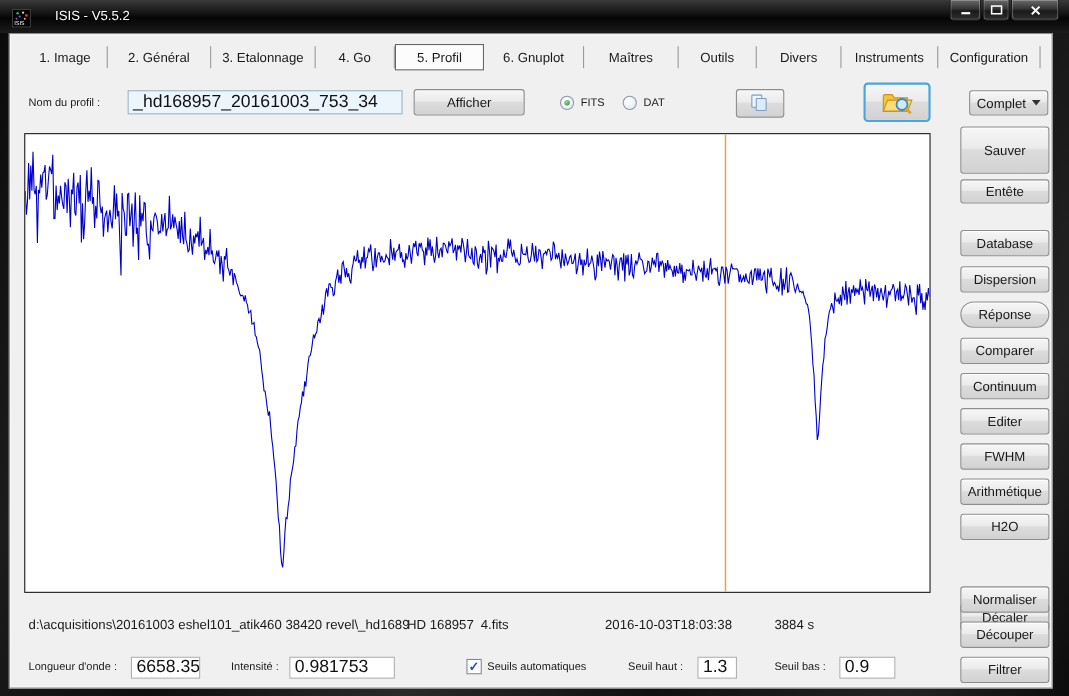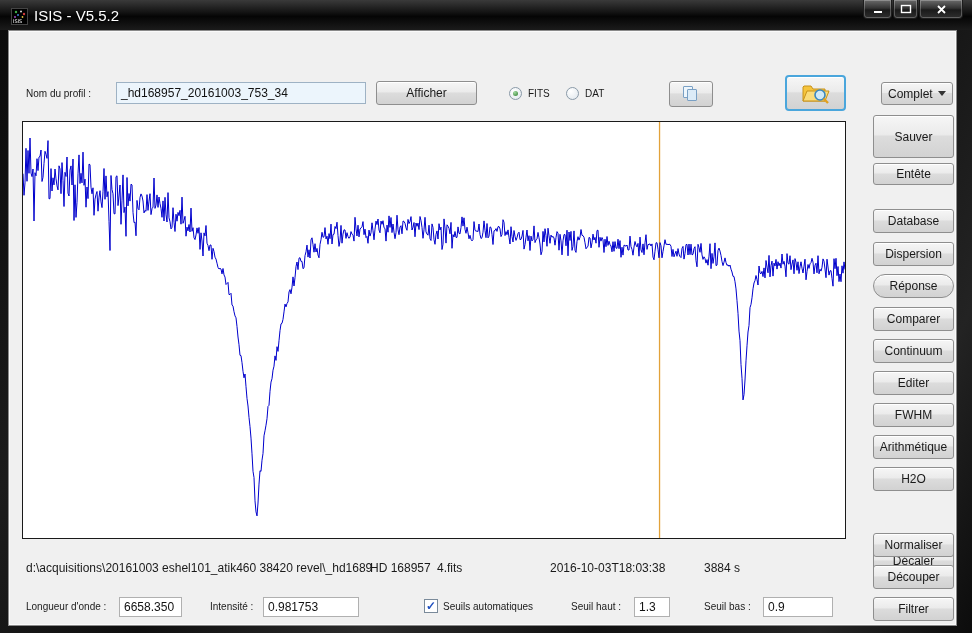--- a/index.html
+++ b/index.html
@@ -7,40 +7,40 @@
   #frame {
     position:relative; width:972px; height:633px; overflow:hidden;
     background:linear-gradient(115deg,#0a0a0a 0%,#1c1c1c 18%,#0e0e0e 34%,#2a2a2a 52%,#101010 70%,#232323 88%,#0c0c0c 100%);
   }
   
   #titlebar { position:absolute; left:0; top:0; width:972px; height:30px;
     background:linear-gradient(180deg,#3a3a3a 0%,#161616 38%,#050505 55%,#1b1b1b 100%); }
   #app-icon { position:absolute; left:11px; top:8px; width:17px; height:17px; background:#000;
     border:1px solid #444; }
   #app-icon svg { display:block; }
-  #title-text { position:absolute; left:34px; top:7px; color:#fff; font-size:15px;
+  #title-text { position:absolute; left:50px; top:7px; color:#fff; font-size:12px;
     text-shadow:0 1px 2px #000; }
   .winbtn { position:absolute; top:0; height:19px; border:1px solid #1c1c1c; border-top:none;
     border-radius:0 0 4px 4px; background:linear-gradient(180deg,#6a6a6a 0%,#333 45%,#1a1a1a 55%,#2e2e2e 100%);
     display:flex; align-items:center; justify-content:center; box-shadow:inset 0 0 0 1px rgba(255,255,255,.25); }
   #btn-min { left:863px; width:29px; }
   #btn-max { left:893px; width:25px; }
   #btn-close { left:919px; width:44px;
     background:linear-gradient(180deg,#eaa globalization 0%,#d9675a 0%,#c23b2a 40%,#8c1f10 60%,#a5301d 100%); }
   
   #client { position:absolute; left:8px; top:30px; width:949px; height:596px;
     background:#f0f0f0; border:1px solid #8a8a8a; box-shadow:inset 0 0 0 1px #fafafa; }
   
   #tabbar { position:absolute; left:12px; top:9px; width:925px; height:24px; display:flex; }
   .tab { display:flex; align-items:center; justify-content:center; font-size:12px; color:#1a1a1a;
     border-right:1px solid #9a9a9a; height:20px; margin-top:2px; cursor:default; }
   .tab.sel { border:1px solid #666; background:#fcfcfc; box-shadow:inset 0 0 0 1px #fff; height:24px; margin-top:0; }
   
   .lbl { position:absolute; font-size:10px; color:#1a1a1a; white-space:nowrap; }
-  .tbox { position:absolute; background:#fff; border:1px solid #9eb2c4; font-size:12px;
+  .tbox { position:absolute; background:#fff; border:1px solid #9eb2c4; font-size:16px;
     color:#111; padding:0 4px; display:flex; align-items:center; white-space:nowrap; overflow:hidden; }
   .btn { position:absolute; background:linear-gradient(180deg,#f6f6f6 0%,#ebebeb 45%,#dcdcdc 50%,#d2d2d2 100%);
     border:1px solid #8e8e8e; border-radius:3px; font-size:12px; color:#1a1a1a;
     display:flex; align-items:center; justify-content:center; box-shadow:inset 0 1px 0 #fff; cursor:default; }
   .radio { position:absolute; width:13px; height:13px; border:1px solid #8a9aa8; border-radius:50%;
     background:radial-gradient(circle at 35% 30%,#fff,#dfe6ec); }
   .radio .dot { display:none; position:absolute; left:3px; top:3px; width:5px; height:5px; border-radius:50%;
     background:radial-gradient(circle at 35% 30%,#9fd99f,#2f7d2f); }
   .radio.on .dot { display:block; }
   
@@ -93,20 +93,33 @@
     </div>
     <div class="winbtn" id="btn-close">
       <svg width="11" height="11" viewBox="0 0 11 11">
           <path d="M2 2 L9 9 M9 2 L2 9" stroke="#fff" stroke-width="1.8"></path>
         </svg>
     </div>
   </div>
 
   <div id="client">
 
+    <div id="tabbar">
+      <div class="tab" style="width:77px">1. Image</div>
+      <div class="tab" style="width:94px">2. Général</div>
+      <div class="tab" style="width:95px">3. Etalonnage</div>
+      <div class="tab" style="width:72px">4. Go</div>
+      <div class="tab sel" style="width:81px">5. Profil</div>
+      <div class="tab" style="width:91px">6. Gnuplot</div>
+      <div class="tab" style="width:86px">Maîtres</div>
+      <div class="tab" style="width:71px">Outils</div>
+      <div class="tab" style="width:77px">Divers</div>
+      <div class="tab" style="width:88px">Instruments</div>
+      <div class="tab" style="width:93px">Configuration</div>
+    </div>
 
     <div class="lbl" style="left:17px; top:57px;">Nom du profil :</div>
     <div class="tbox" style="left:107px; top:51px; width:250px; height:22px; background:#ecf5fc;">_hd168957_20161003_753_34</div>
     <div class="btn" style="left:367px; top:50px; width:101px; height:24px;">Afficher</div>
 
     <div class="radio on" id="radio-fits" style="left:500px; top:56px;">
         <span class="dot"></span>
       </div>
     <div class="lbl" style="left:519px; top:57px;">FITS</div>
     <div class="radio" id="radio-dat" style="left:557px; top:56px;"></div>
@@ -166,16 +179,16 @@
     <div class="tbox" style="left:110px; top:566px; width:63px; height:20px; border-color:#b0b0b0;">6658.350</div>
     <div class="lbl" style="left:201px; top:570px;">Intensité :</div>
     <div class="tbox" style="left:254px; top:566px; width:96px; height:20px; border-color:#b0b0b0;">0.981753</div>
 
     <div class="chk" id="auto-check" style="left:415px; top:568px;">✓</div>
     <div class="lbl" style="left:434px; top:570px;">Seuils automatiques</div>
 
     <div class="lbl" style="left:562px; top:570px;">Seuil haut :</div>
     <div class="tbox" style="left:625px; top:566px; width:36px; height:20px; border-color:#b0b0b0;">1.3</div>
     <div class="lbl" style="left:695px; top:570px;">Seuil bas :</div>
-    <div class="tbox" style="left:754px; top:566px; width:70px; height:20px; border-color:#b0b0b0;">0.9</div>
+    <div class="tbox" style="left:754px; top:566px; width:51px; height:20px; border-color:#b0b0b0;">0.9</div>
 
   </div>
 </div>
 
 </body></html>

